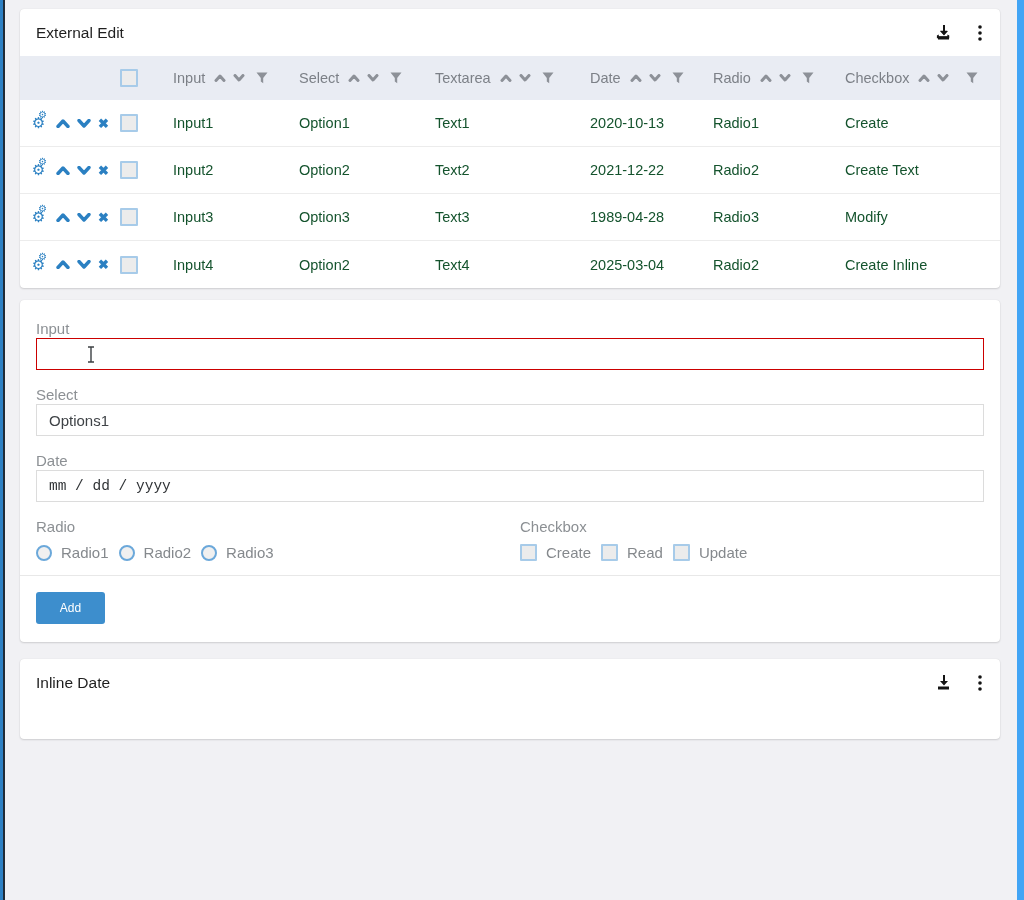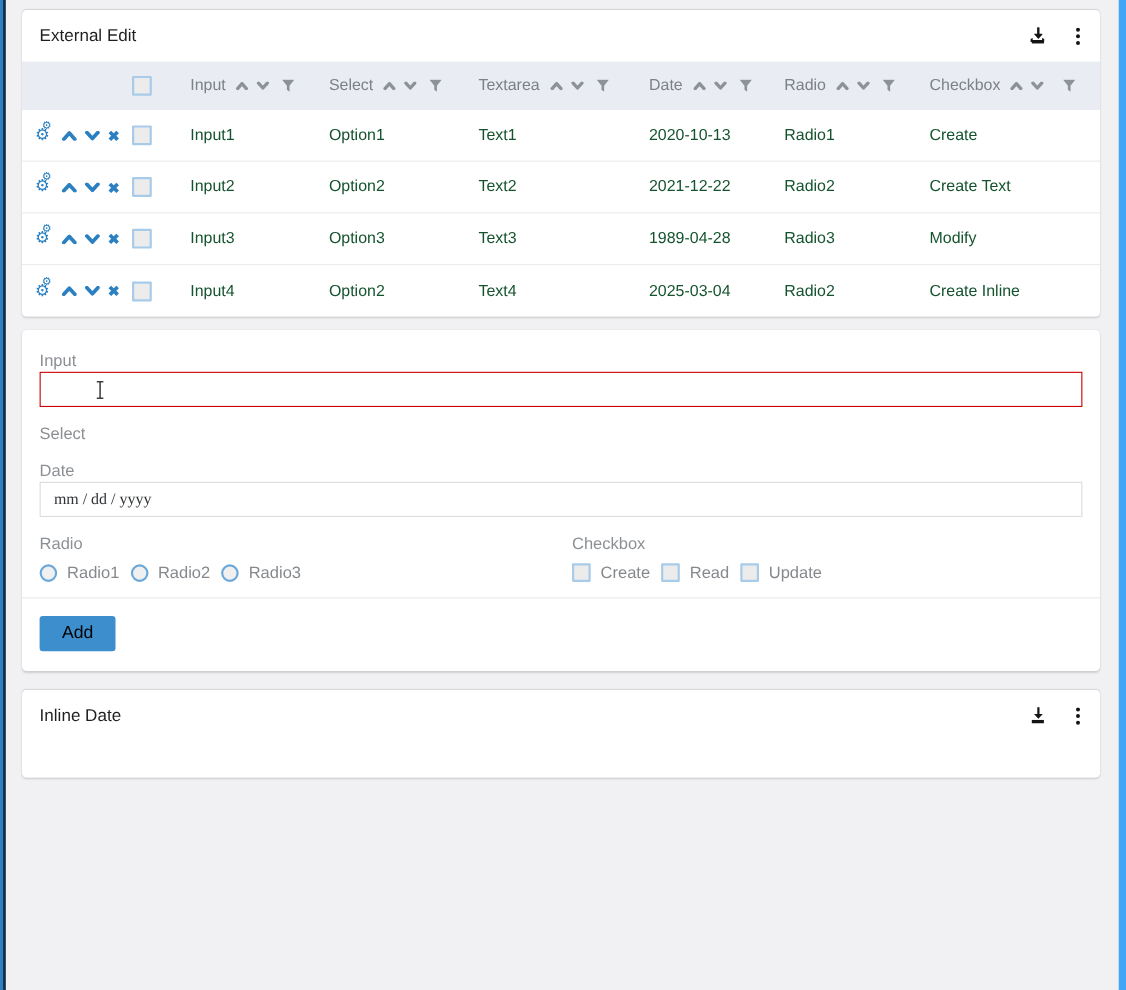--- a/index.html
+++ b/index.html
@@ -39,30 +39,30 @@
   .f-label { font-size:15px; color:#8c9094; height:18px; line-height:18px; }
   .f-group { margin-bottom:16px; }
   .f-input { position:relative; width:948px; height:32px; border:1px solid #dcdcdc; background:#fff; }
   .f-input.invalid { border:1px solid #cb0000; }
   .f-select { width:948px; height:32px; border:1px solid #dcdcdc; background:#fff;
               display:flex; align-items:center; padding-left:12px; font-size:15px; color:#3f4347; }
   .f-textarea { position:relative; width:948px; height:128px; border:1px solid #e0e0e0; background:#fff; }
   .resize-grip { position:absolute; right:2px; bottom:2px; width:12px; height:12px; }
   .f-date { width:948px; height:32px; border:1px solid #dcdcdc; background:#fff;
             display:flex; align-items:center; padding-left:12px;
-            font-family:Liberation Serif, serif; font-size:14.5px; color:#303336; }
+            font-family:Liberation Mono, monospace; font-size:14.5px; color:#303336; }
   .choice-row { display:flex; }
   .col-radio { flex:0 0 484px; }
   .opts { display:flex; align-items:center; margin-top:8px; gap:10px; }
   .opt { display:flex; align-items:center; gap:9px; font-size:15px; color:#85898d; }
   .radio-c { width:16px; height:16px; border-radius:50%; background:#f0f0f0; border:2px solid #6ba8da; }
   .cbx-sq { width:17px; height:17px; background:#ececec; border:2px solid #a7cbe9; border-radius:1px; }
   .form-divider { margin:14px -16px 0 -16px; height:1px; background:#e8e8e8; }
-  .add-btn { margin-top:16px; width:69px; height:32px; background:#3d8ecd; color:#000000;
-             border:0; border-radius:3px; font-size:16px; font-family:"Liberation Sans",sans-serif;
+  .add-btn { margin-top:16px; width:69px; height:32px; background:#3d8ecd; color:#ffffff;
+             border:0; border-radius:3px; font-size:12px; font-family:"Liberation Sans",sans-serif;
              cursor:pointer; }
   .ibeam { position:absolute; left:49px; top:7px; }
   .bottom-card { margin-top:17px; height:80px; }
 </style>
 </head>
 <body>
 
 <div class="left-strip"></div>
 <div class="left-strip-edge"></div>
 <div class="right-scrollbar"></div>
@@ -316,20 +316,23 @@
       <div class="f-input invalid">
         <span class="ibeam">
           <svg width="10" height="17" viewBox="0 0 10 17">
               <path d="M2 1 h6 M5 1 v15 M2 16 h6" stroke="#3c4043" stroke-width="1.4" fill="none"></path>
             </svg>
         </span>
       </div>
     </div>
     <div class="f-group">
       <div class="f-label">Select</div>
+      <div class="f-select">
+        <span>Options1</span>
+      </div>
     </div>
     <div class="f-group">
       <div class="f-label">Date</div>
       <div class="f-date">
         <span>mm / dd / yyyy</span>
       </div>
     </div>
     <div class="choice-row">
       <div class="col-radio">
         <div class="f-label">Radio</div>

